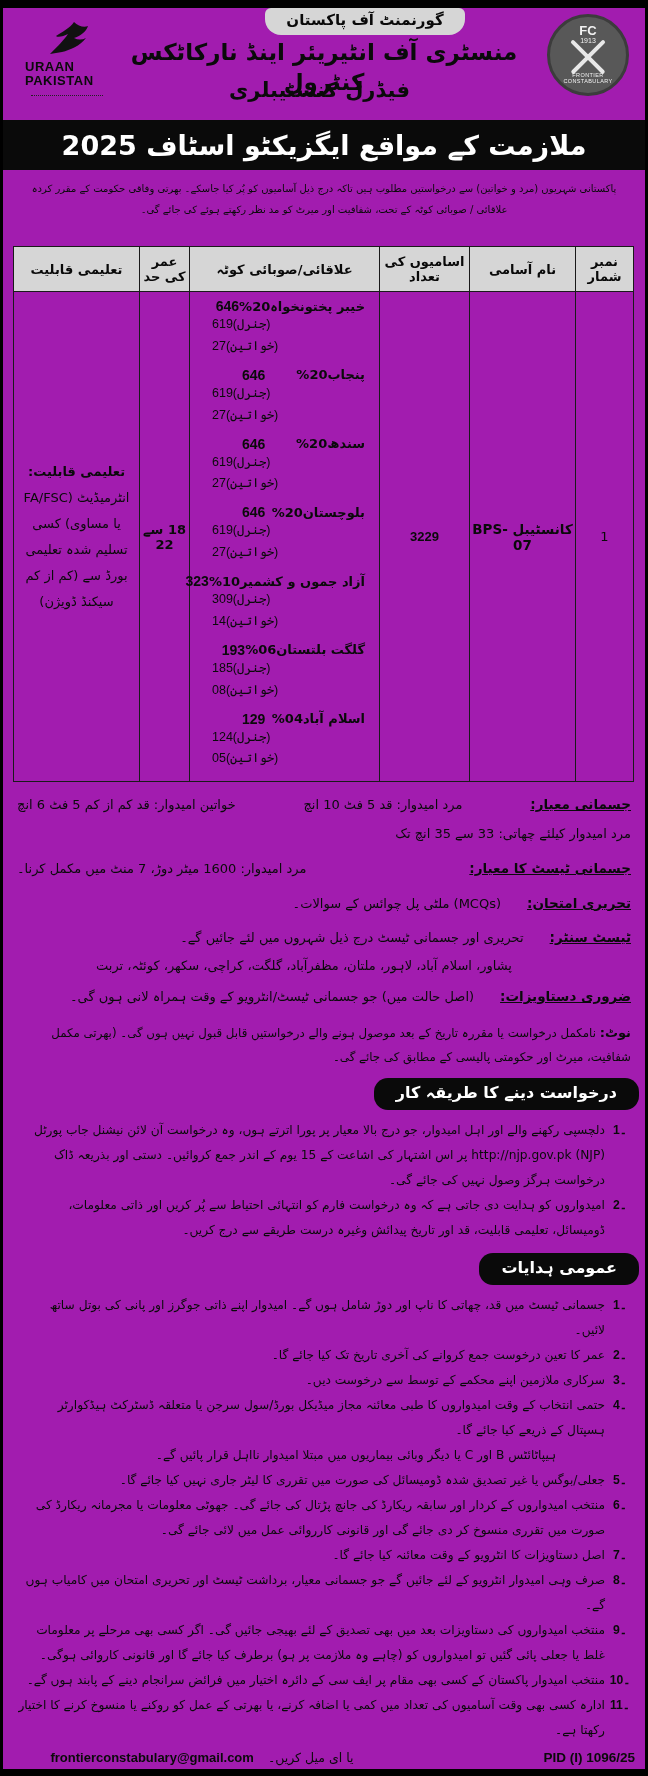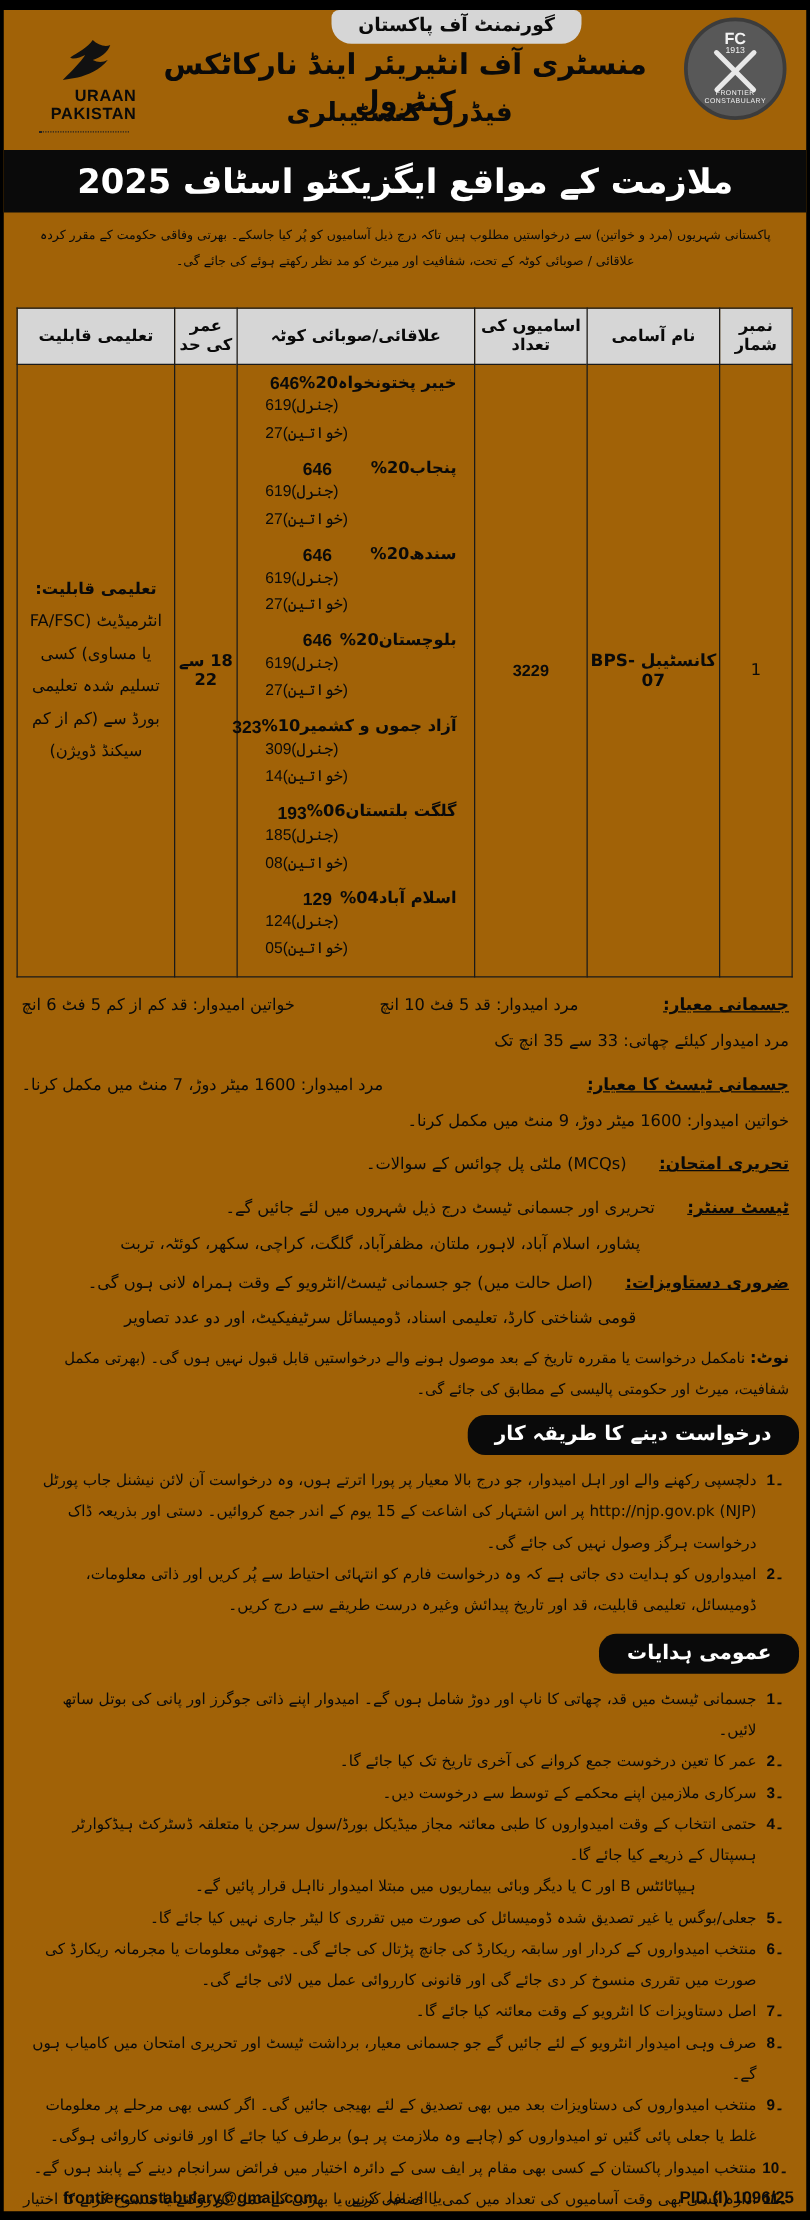--- a/index.html
+++ b/index.html
@@ -1,32 +1,32 @@
 <!DOCTYPE html>
 <html lang="ur" dir="rtl"><head>
 <meta charset="utf-8">
 <style>
   * { margin:0; padding:0; box-sizing:border-box; }
   html,body { background:#777; }
   body { font-family:"DejaVu Sans", sans-serif; }
   .ad {
     position:relative; width:648px; height:1776px; margin:0 auto;
-    background:#a16207; color:#0a0a0a; overflow:hidden;
+    background:#a21caf; color:#0a0a0a; overflow:hidden;
     border:3px solid #000; border-top:8px solid #000; border-bottom:7px solid #000;
   }
   
   .header { position:relative; height:112px; }
   .gov-pill {
     position:absolute; top:0; right:180px; width:200px; text-align:center;
     background:#d6d6d6; border-radius:6px 6px 16px 16px; padding:3px 8px 6px;
     font-weight:bold; font-size:15px;
   }
   .ministry { position:absolute; top:30px; right:115px; left:115px; text-align:center; font-weight:bold; font-size:23px; line-height:1.3; }
   .department { position:absolute; top:70px; right:115px; left:106px; text-align:center; font-weight:bold; font-size:21px; }
-  .logo-left { position:absolute; top:22px; left:22px; width:84px; text-align:right; }
+  .logo-left { position:absolute; top:12px; left:22px; width:84px; text-align:left; }
   .logo-left svg { display:block; margin:0 auto; }
   .logo-left .l1,.logo-left .l2 { font-weight:bold; font-size:13px; letter-spacing:.5px; font-family:"Liberation Sans",sans-serif; line-height:1.05; direction:ltr; }
   .logo-left .squiggle { height:6px; margin:3px 6px 0; border-bottom:1.5px dotted #222; }
   .fc-logo {
     position:absolute; top:6px; left:unset; right:16px; width:82px; height:82px; border-radius:50%;
     background:#585858; border:3px solid #3c3c3c; color:#f2f2f2; text-align:center; direction:ltr;
   }
   .fc-logo .abbr { font-weight:bold; font-size:13px; margin-top:7px; line-height:1; font-family:"Liberation Sans",sans-serif;}
   .fc-logo .year { font-size:7px; line-height:1.2; font-family:"Liberation Sans",sans-serif;}
   .fc-logo .name { position:absolute; bottom:9px; left:0; right:0; font-size:5.5px; letter-spacing:.4px; font-family:"Liberation Sans",sans-serif;}
@@ -206,36 +206,34 @@
   <div class="standards">
       <div class="std-line spread">
         <span class="std-label">جسمانی معیار:</span>
         <span>مرد امیدوار: قد 5 فٹ 10 انچ</span>
         <span>خواتین امیدوار: قد کم از کم 5 فٹ 6 انچ</span>
         <span>مرد امیدوار کیلئے چھاتی: 33 سے 35 انچ تک</span>
       </div>
       <div class="std-line spread">
         <span class="std-label">جسمانی ٹیسٹ کا معیار:</span>
         <span>مرد امیدوار: 1600 میٹر دوڑ، 7 منٹ میں مکمل کرنا۔</span>
-        <span>خواتین امیدوار: 1600 میٹر دوڑ، 9 منٹ میں مکمل کرنا۔</span>
       </div>
       <div class="std-line">
         <span class="std-label">تحریری امتحان:</span>
         <span>(MCQs) ملٹی پل چوائس کے سوالات۔</span>
       </div>
       <div class="std-line">
         <span class="std-label">ٹیسٹ سنٹر:</span>
         <span>تحریری اور جسمانی ٹیسٹ درج ذیل شہروں میں لئے جائیں گے۔</span>
       </div>
       <div class="std-extra">پشاور، اسلام آباد، لاہور، ملتان، مظفرآباد، گلگت، کراچی، سکھر، کوئٹہ، تربت</div>
       <div class="std-line">
         <span class="std-label">ضروری دستاویزات:</span>
         <span>(اصل حالت میں) جو جسمانی ٹیسٹ/انٹرویو کے وقت ہمراہ لانی ہوں گی۔</span>
       </div>
-      <div class="std-extra">قومی شناختی کارڈ،   تعلیمی اسناد،   ڈومیسائل سرٹیفیکیٹ،   اور دو عدد تصاویر</div>
     </div>
 
   <div class="note-line">
     <span class="note-label">نوٹ:</span>
     <span>نامکمل درخواست یا مقررہ تاریخ کے بعد موصول ہونے والے درخواستیں قابل قبول نہیں ہوں گی۔ (بھرتی مکمل شفافیت، میرٹ اور حکومتی پالیسی کے مطابق کی جائے گی۔</span>
   </div>
 
   <div class="band">درخواست دینے کا طریقہ کار</div>
   <div class="list">
       <div class="item">

